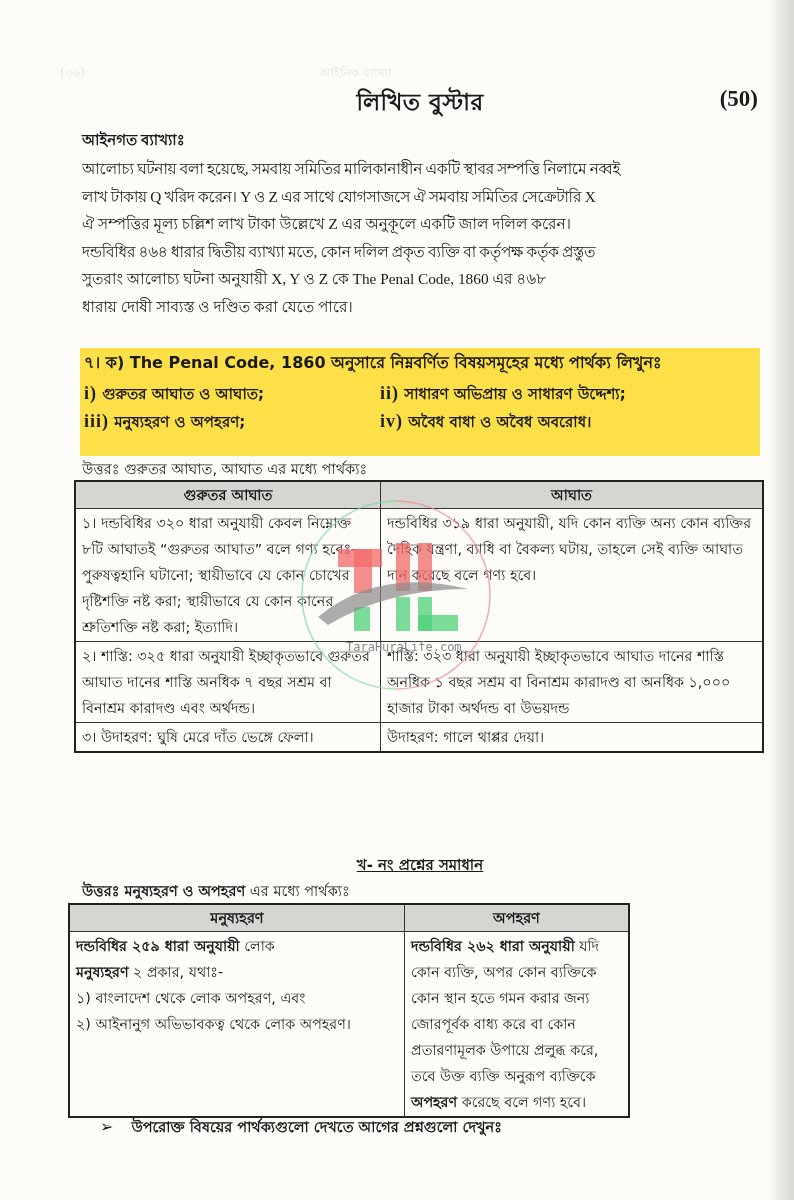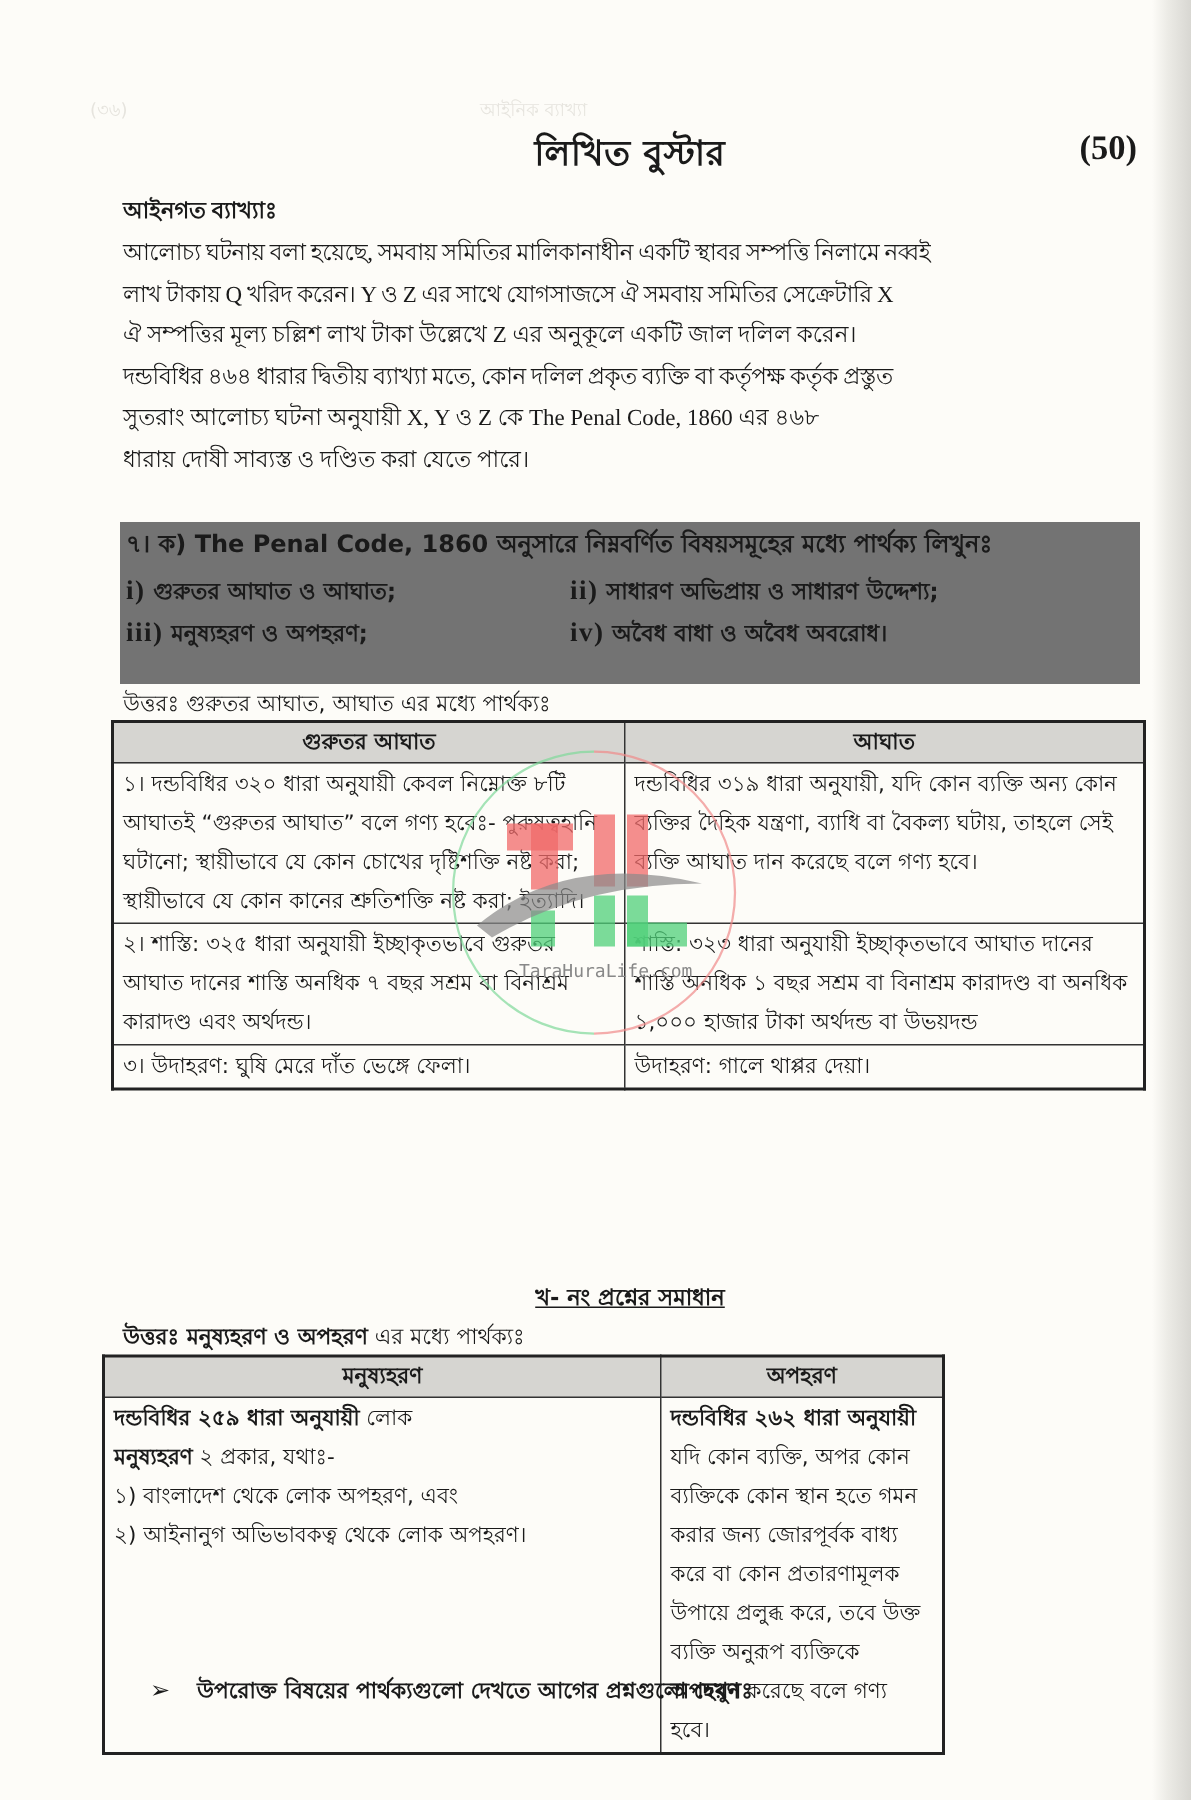--- a/index.html
+++ b/index.html
@@ -28,37 +28,37 @@
     }
     .page-num {
       position: absolute; right: 0; top: 2px;
       font-family: "Liberation Serif", serif; font-weight: bold; font-size: 23px;
     }
     .block { position: absolute; left: 0; width: 676px; font-family: Liberation Serif, serif; }
     .heading { font-weight: bold; font-size: 15px; }
     .para { font-size: 15.3px; line-height: 27.5px; }
     .q-band {
       position: absolute; left: -2px; top: 348px; width: 680px; height: 108px;
-      background: #737373;
+      background: #fde047;
     }
     .q-band .q-title {
       position: absolute; left: 4px; top: 2px; font-weight: bold; font-size: 16px;
       white-space: nowrap;
     }
     .q-item { position: absolute; font-weight: bold; font-size: 15px; white-space: nowrap; }
     .q-item .roman { font-family: "Liberation Serif", serif; font-size: 18px; letter-spacing: 1px; }
     .answer-label { position: absolute; font-size: 14.5px; white-space: nowrap; }
     .answer-label b { font-weight: bold; }
     table.diff {
       position: absolute; border-collapse: collapse; left: -8px;
       font-size: 14.3px; line-height: 26px;
     }
     table.diff th {
       background: #d6d5d1; font-weight: bold; font-size: 14.5px;
-      border: 1.5px solid #333; padding: 0 20px; height: 26px; text-align: center;
+      border: 1.5px solid #333; padding: 0 2px; height: 26px; text-align: center;
     }
     table.diff td {
       border: 1.5px solid #333; padding: 1px 6px; vertical-align: top;
     }
     table.diff { border: 2px solid #222; }
     .sub-head {
       position: absolute; left: 0; width: 676px; text-align: center;
       font-weight: bold; font-size: 15px; text-decoration: underline;
     }
     .note { position: absolute; font-weight: bold; font-size: 14.5px; white-space: nowrap; }

